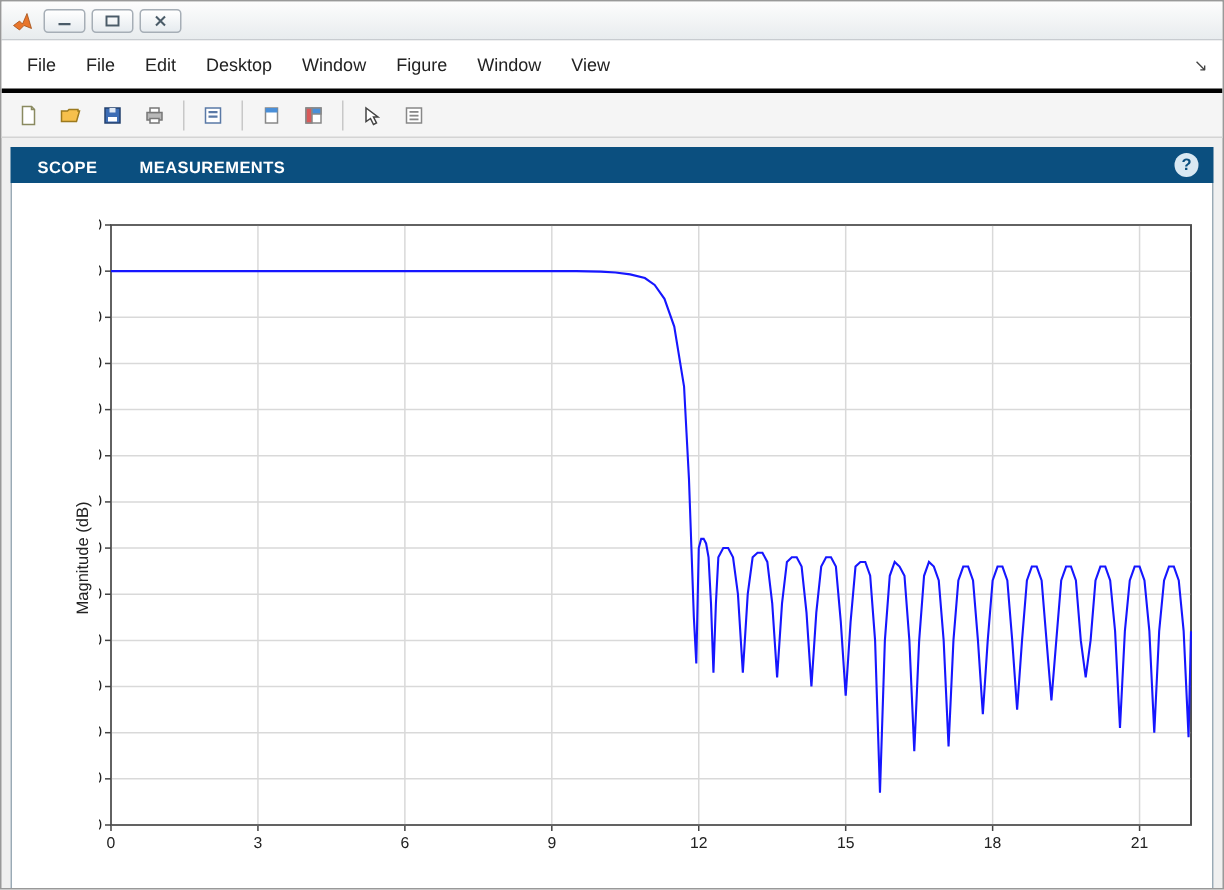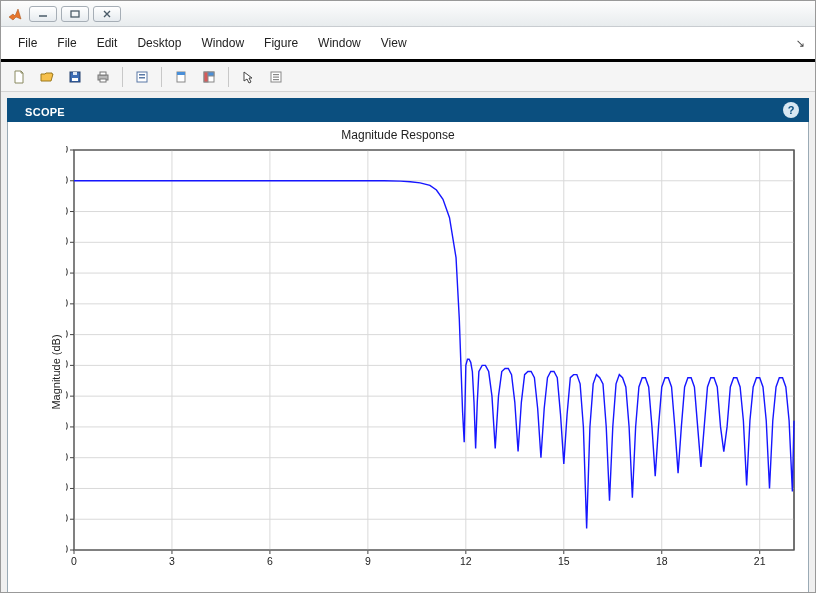--- a/index.html
+++ b/index.html
@@ -212,26 +212,26 @@
         <rect x="3" y="3" width="10" height="10" fill="#fff" stroke="#888"></rect>
         <rect x="5" y="5" width="6" height="1.2" fill="#888"></rect>
         <rect x="5" y="7.5" width="6" height="1.2" fill="#888"></rect>
         <rect x="5" y="10" width="6" height="1.2" fill="#888"></rect>
       </svg>
   </div>
 </div>
 
 <div class="ribbon">
   <div class="rtab">SCOPE</div>
+  <div class="rtab">MEASUREMENTS</div>
   <div class="spacer"></div>
   <div class="help">?</div>
 </div>
 
 <div class="plotwrap">
-  <div class="chart-title">Magnitude Response</div>
   <div class="ylabel">Magnitude (dB)</div>
   <div class="xlabel">Frequency (kHz)</div>
   <svg class="plot" id="plotsvg">
       <rect x="8" y="4" width="720" height="400" fill="#fff" stroke="#444" stroke-width="1"></rect>
       <line x1="8" x2="8" y1="4" y2="404" class="grid-line"></line>
       <line x1="8" x2="8" y1="404" y2="408" class="axis-line"></line>
       <text x="8" y="419" text-anchor="middle" class="tick-text">0</text>
       <line x1="105.95918367346938" x2="105.95918367346938" y1="4" y2="404" class="grid-line"></line>
       <line x1="105.95918367346938" x2="105.95918367346938" y1="404" y2="408" class="axis-line"></line>
       <text x="105.95918367346938" y="419" text-anchor="middle" class="tick-text">3</text>

